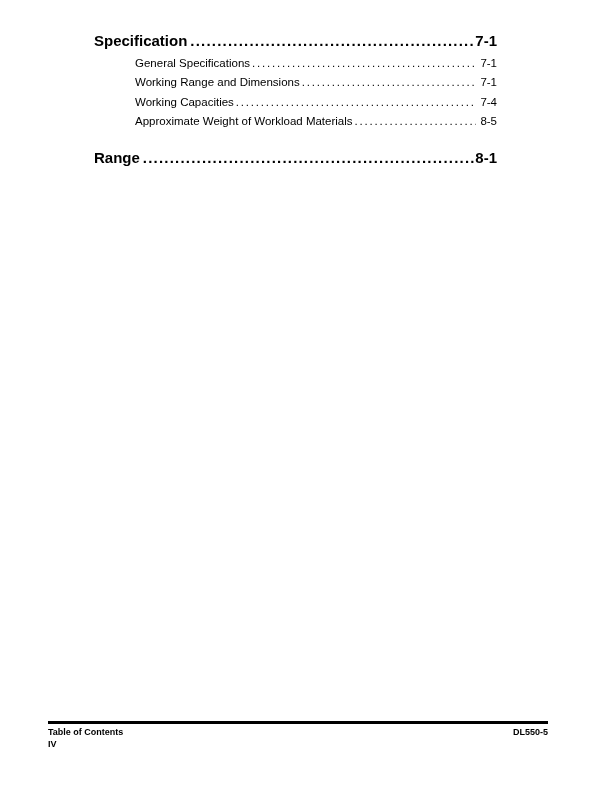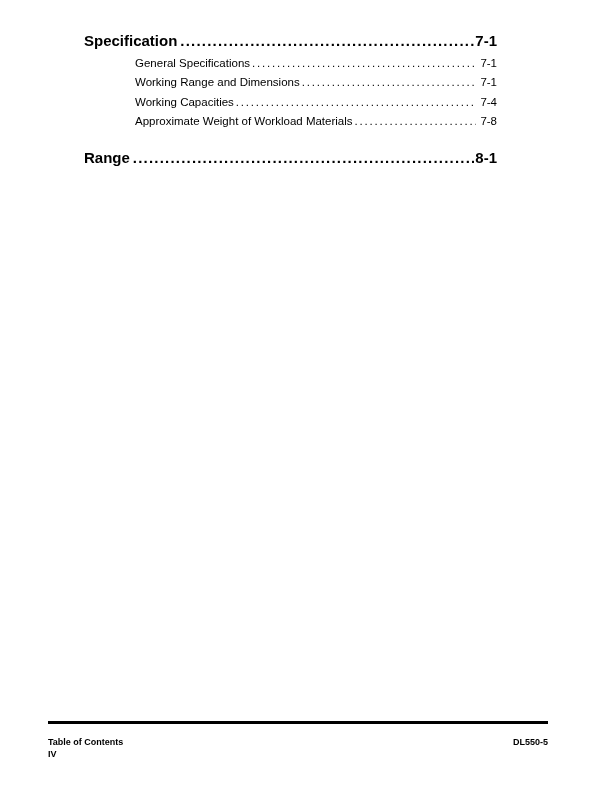--- a/index.html
+++ b/index.html
@@ -22,20 +22,21 @@
     width: 413px; 
   }
   .toc-row {
     display: flex;
     align-items: baseline;
   }
   .toc-row.heading {
     font-size: 15px;
     font-weight: 700;
     line-height: 15px;
+    margin-left: 10px;
   }
   .toc-sub-list { margin-top: 6px; margin-left: 51px; }
   .toc-row.sub {
     font-size: 11.5px;
     font-weight: 400;
     line-height: 19.4px;
   }
   .toc-label { white-space: nowrap; }
   .dots {
     flex: 1 1 auto;
@@ -49,21 +50,21 @@
   .heading .dots { margin: 0 1px 0 3px; letter-spacing: 1.2px; }
   .sub .dots { margin: 0 4px 0 2px; letter-spacing: 1.8px; }
   .pagenum { white-space: nowrap; }
   .section-index { margin-top: 18px; }
   
   .footer {
     position: absolute;
     left: 48px; top: 721px;
     width: 500px; 
     border-top: 3px solid #000000;
-    padding-top: 13px;
+    padding-top: 3px;
     display: flex;
     justify-content: space-between;
     align-items: flex-start;
     font-size: 9px;
     font-weight: 700;
     line-height: 11.5px;
   }
   .footer-left div { white-space: nowrap; }
   .footer-right { white-space: nowrap; text-align: center; }
 </style>
@@ -93,21 +94,21 @@
           <span class="pagenum">7-1</span>
         </div>
         <div class="toc-row sub">
           <span class="toc-label">Working Capacities</span>
           <span class="dots"></span>
           <span class="pagenum">7-4</span>
         </div>
         <div class="toc-row sub">
           <span class="toc-label">Approximate Weight of Workload Materials</span>
           <span class="dots"></span>
-          <span class="pagenum">7-8</span>
+          <span class="pagenum">8-5</span>
         </div>
       </div>
     </div>
 
     <div class="toc-section section-index">
       <div class="toc-row heading">
         <span class="toc-label">Range</span>
         <span class="dots"></span>
         <span class="pagenum">8-1</span>
       </div>

